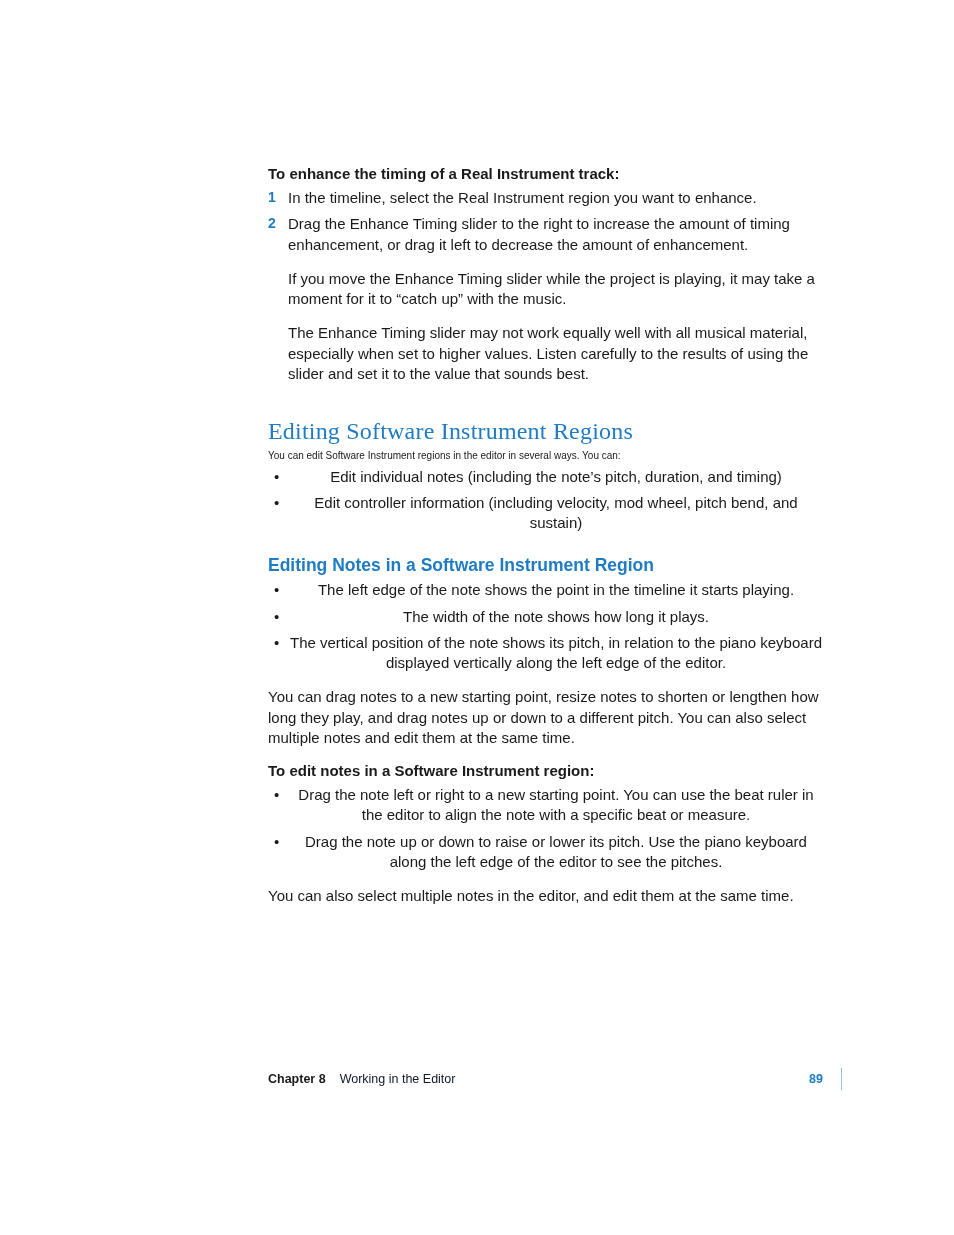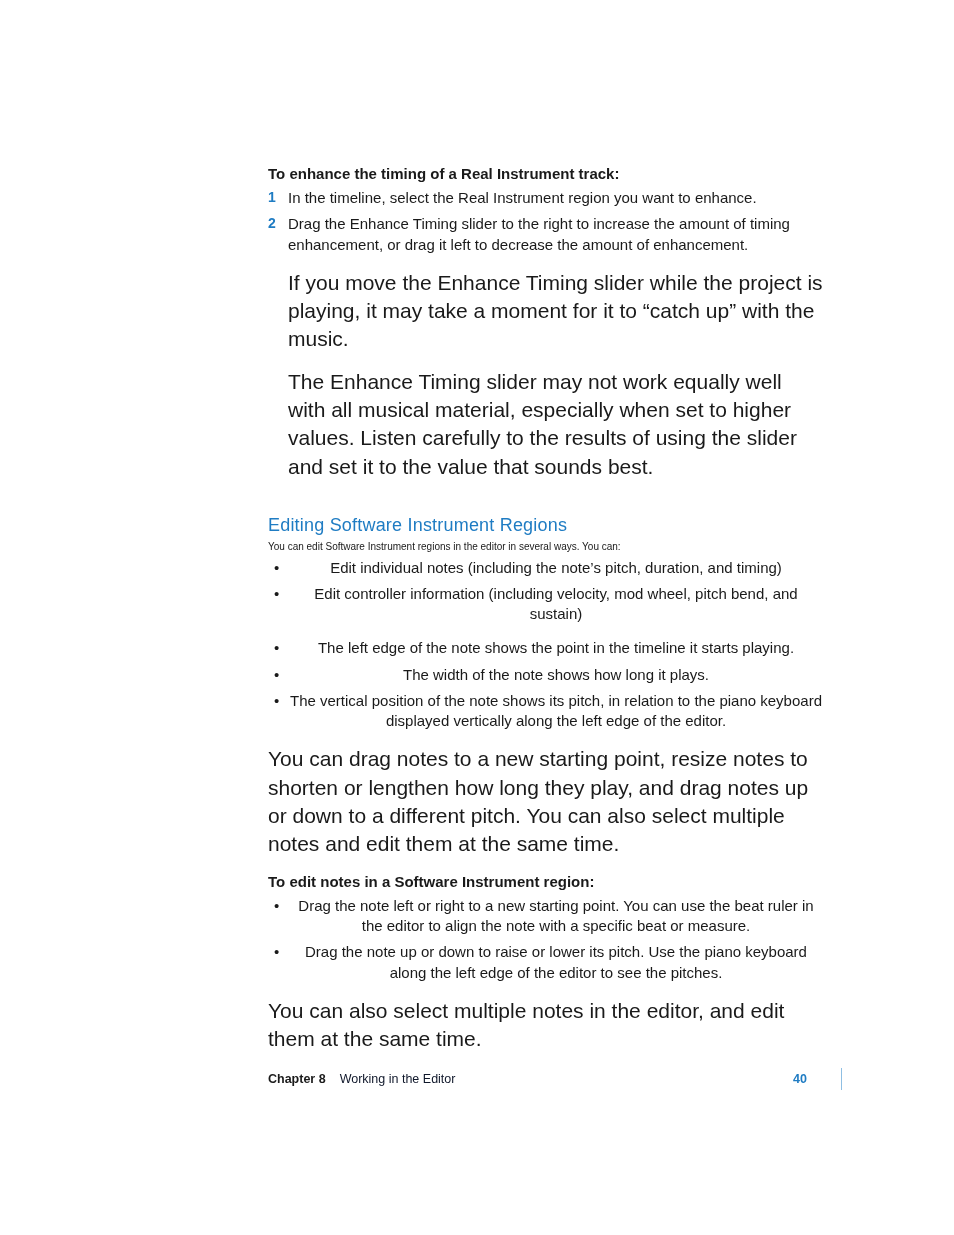--- a/index.html
+++ b/index.html
@@ -39,34 +39,35 @@
   }
   ol.numbered li .num {
     position: absolute;
     left: 0;
     top: 0;
     color: #1f7cc3;
     font-weight: 700;
     font-size: 14px;
   }
   p.body {
-    font-size: 21px;
+    font-size: 15px;
     line-height: 1.35;
     margin: 0 0 14px 0;
     padding-left: 20px;
   }
   p.body.flush {
     padding-left: 0;
   }
   h1.section {
     color: #1f7cc3;
     font-weight: 400;
-    font-size: 18px;
+    font-size: 24px;
     margin: 34px 0 4px 0;
     letter-spacing: 0.2px;
+    font-family: Liberation Serif, serif;
   }
   h2.subsection {
     color: #1f7cc3;
     font-weight: 600;
     font-size: 17.5px;
     margin: 22px 0 4px 0;
   }
   p.lead {
     font-size: 10px;
     line-height: 1.35;
@@ -96,21 +97,21 @@
     font-style: italic;
     font-weight: 700;
   }
   .footer {
     position: absolute;
     left: 268px;
     right: 112px;
     bottom: 145px;
     height: 22px;
     border-right: 1px solid #8fbfe3;
-    padding-right: 34px;
+    padding-right: 18px;
     display: flex;
     align-items: center;
     justify-content: space-between;
     font-size: 12.5px;
   }
   .footer .left {
     display: flex;
     gap: 14px;
   }
   .footer .chapter-label { font-weight: 700; color: #1a1a1a; }
@@ -133,20 +134,21 @@
 
   <p class="body">The Enhance Timing slider may not work equally well with all musical material, especially when set to higher values. Listen carefully to the results of using the slider and set it to the value that sounds best.</p>
 
   <h1 class="section">Editing Software Instrument Regions</h1>
   <p class="lead">You can edit Software Instrument regions in the editor in several ways. You can:</p>
   <ul class="bullets">
     <li>Edit individual notes (including the note’s pitch, duration, and timing)</li>
     <li>Edit controller information (including velocity, mod wheel, pitch bend, and sustain)</li>
   </ul>
 
+  <h2 class="subsection">Editing Notes in a Software Instrument Region</h2>
   <ul class="bullets">
     <li>The left edge of the note shows the point in the timeline it starts playing.</li>
     <li>The width of the note shows how long it plays.</li>
     <li>The vertical position of the note shows its pitch, in relation to the piano keyboard displayed vertically along the left edge of the editor.</li>
   </ul>
 
   <p class="body flush">You can drag notes to a new starting point, resize notes to shorten or lengthen how long they play, and drag notes up or down to a different pitch. You can also select multiple notes and edit them at the same time.</p>
 
 
   <p class="bold-intro">To edit notes in a Software Instrument region:</p>
@@ -155,16 +157,16 @@
     <li>Drag the note up or down to raise or lower its pitch. Use the piano keyboard along the left edge of the editor to see the pitches.</li>
   </ul>
 
   <p class="body flush">You can also select multiple notes in the editor, and edit them at the same time.</p>
 
   <div class="footer">
     <div class="left">
       <span class="chapter-label">Chapter 8</span>
       <span class="chapter-title">Working in the Editor</span>
     </div>
-    <span class="pagenum">40</span>
+    <span class="pagenum">89</span>
   </div>
 
 </div>
 
 </body></html>

